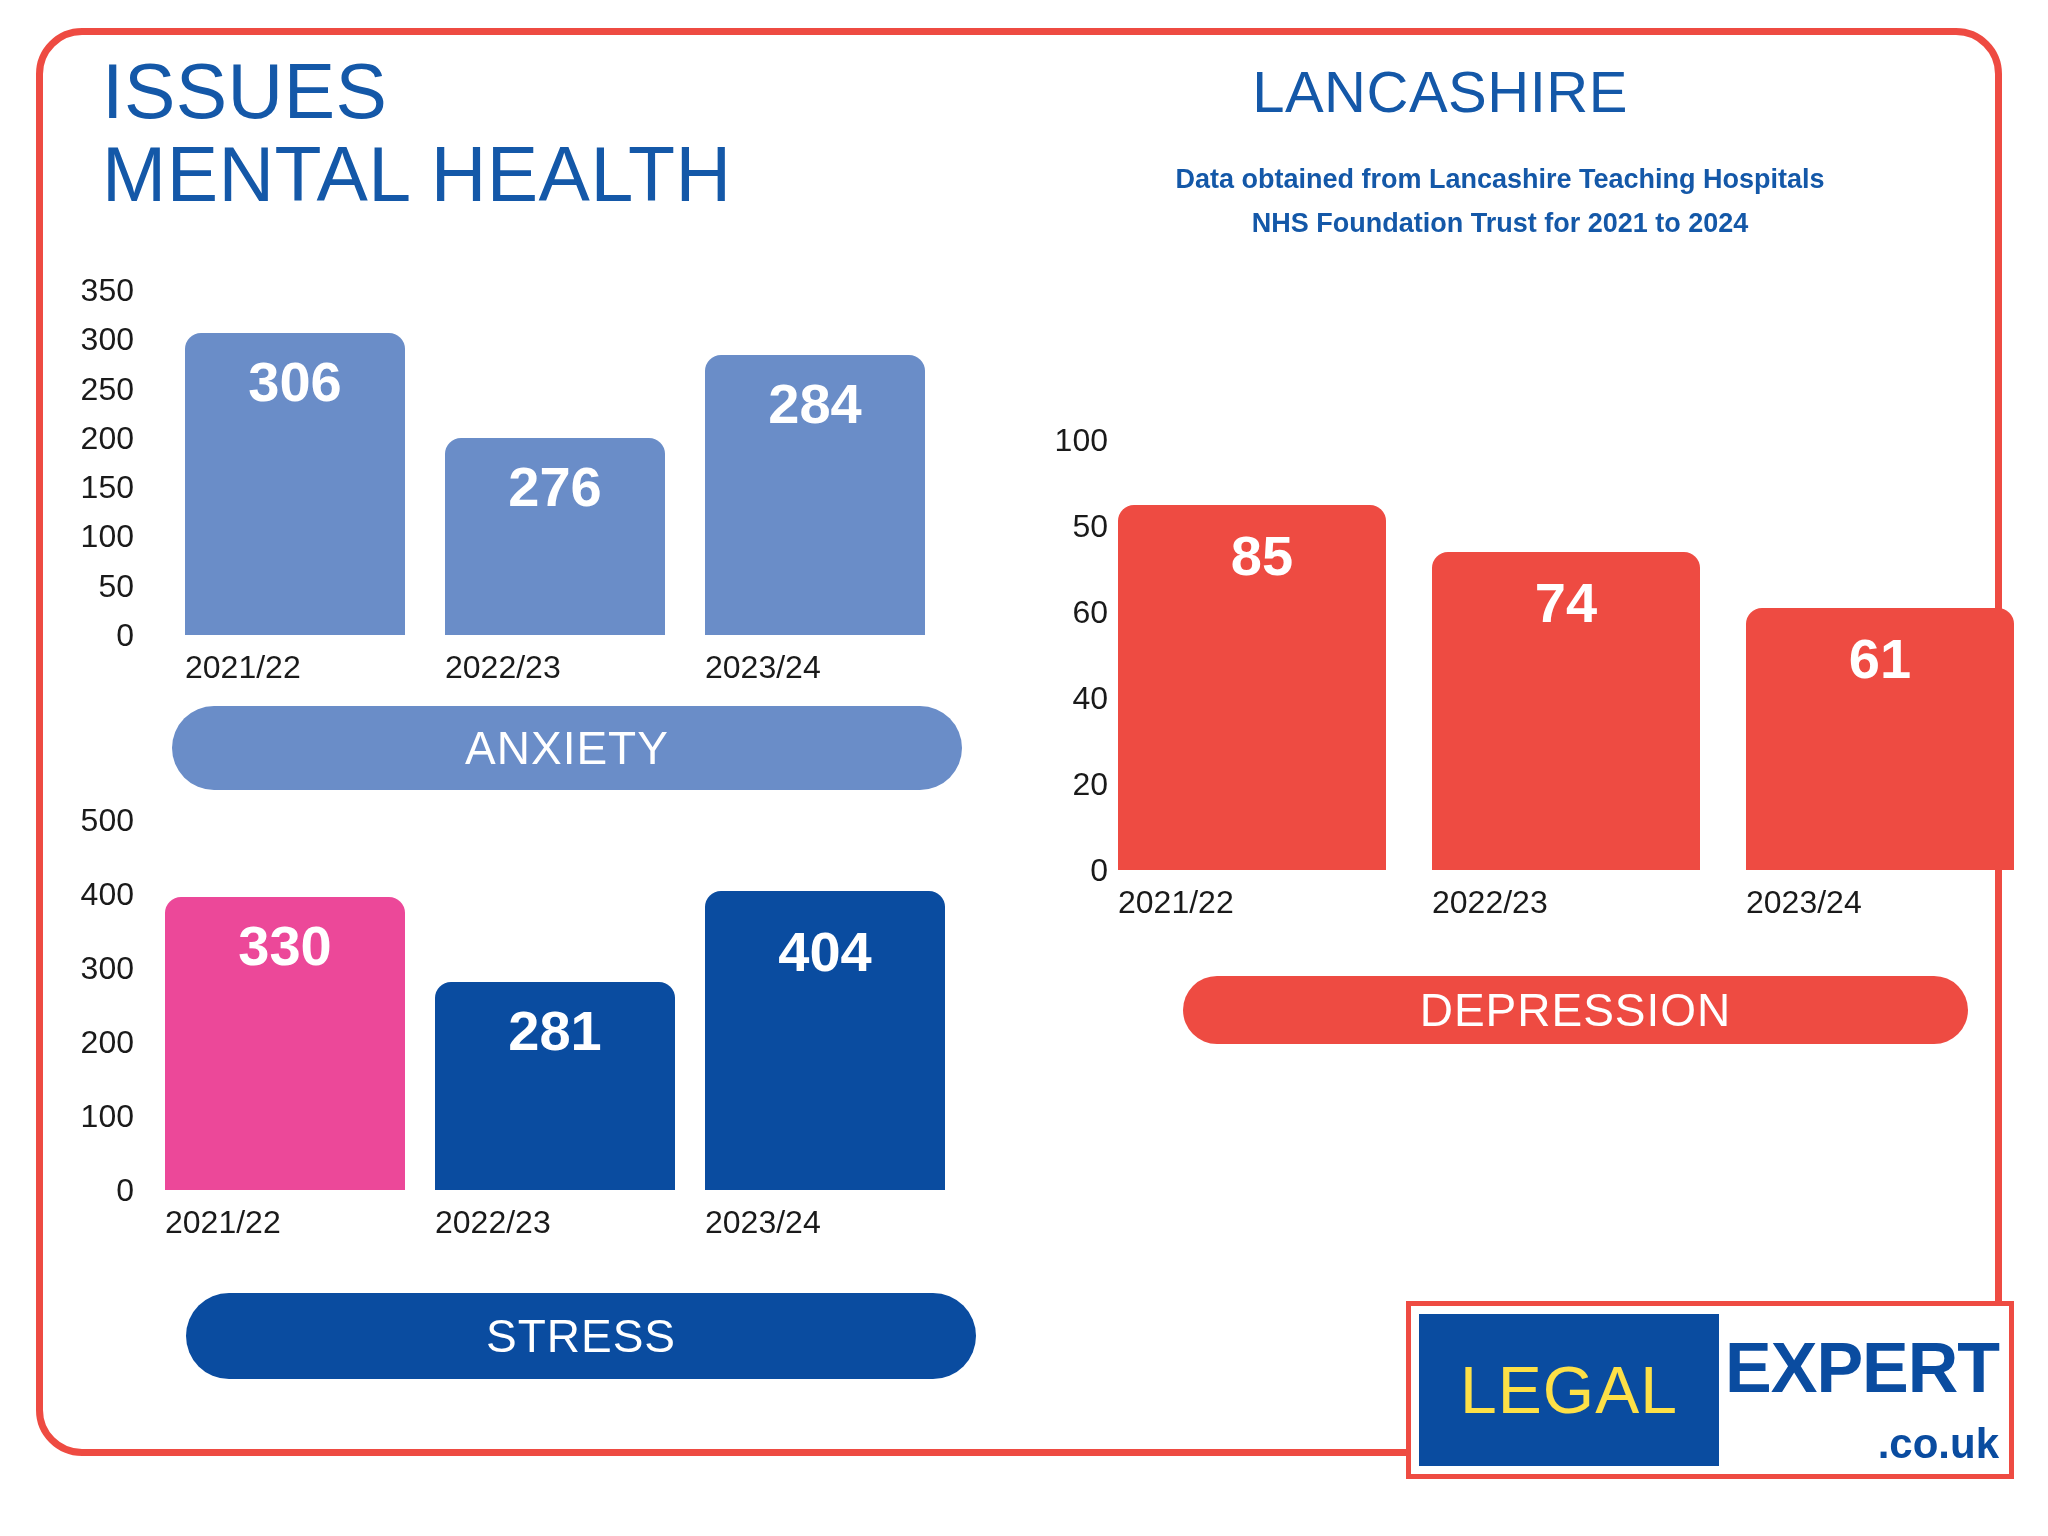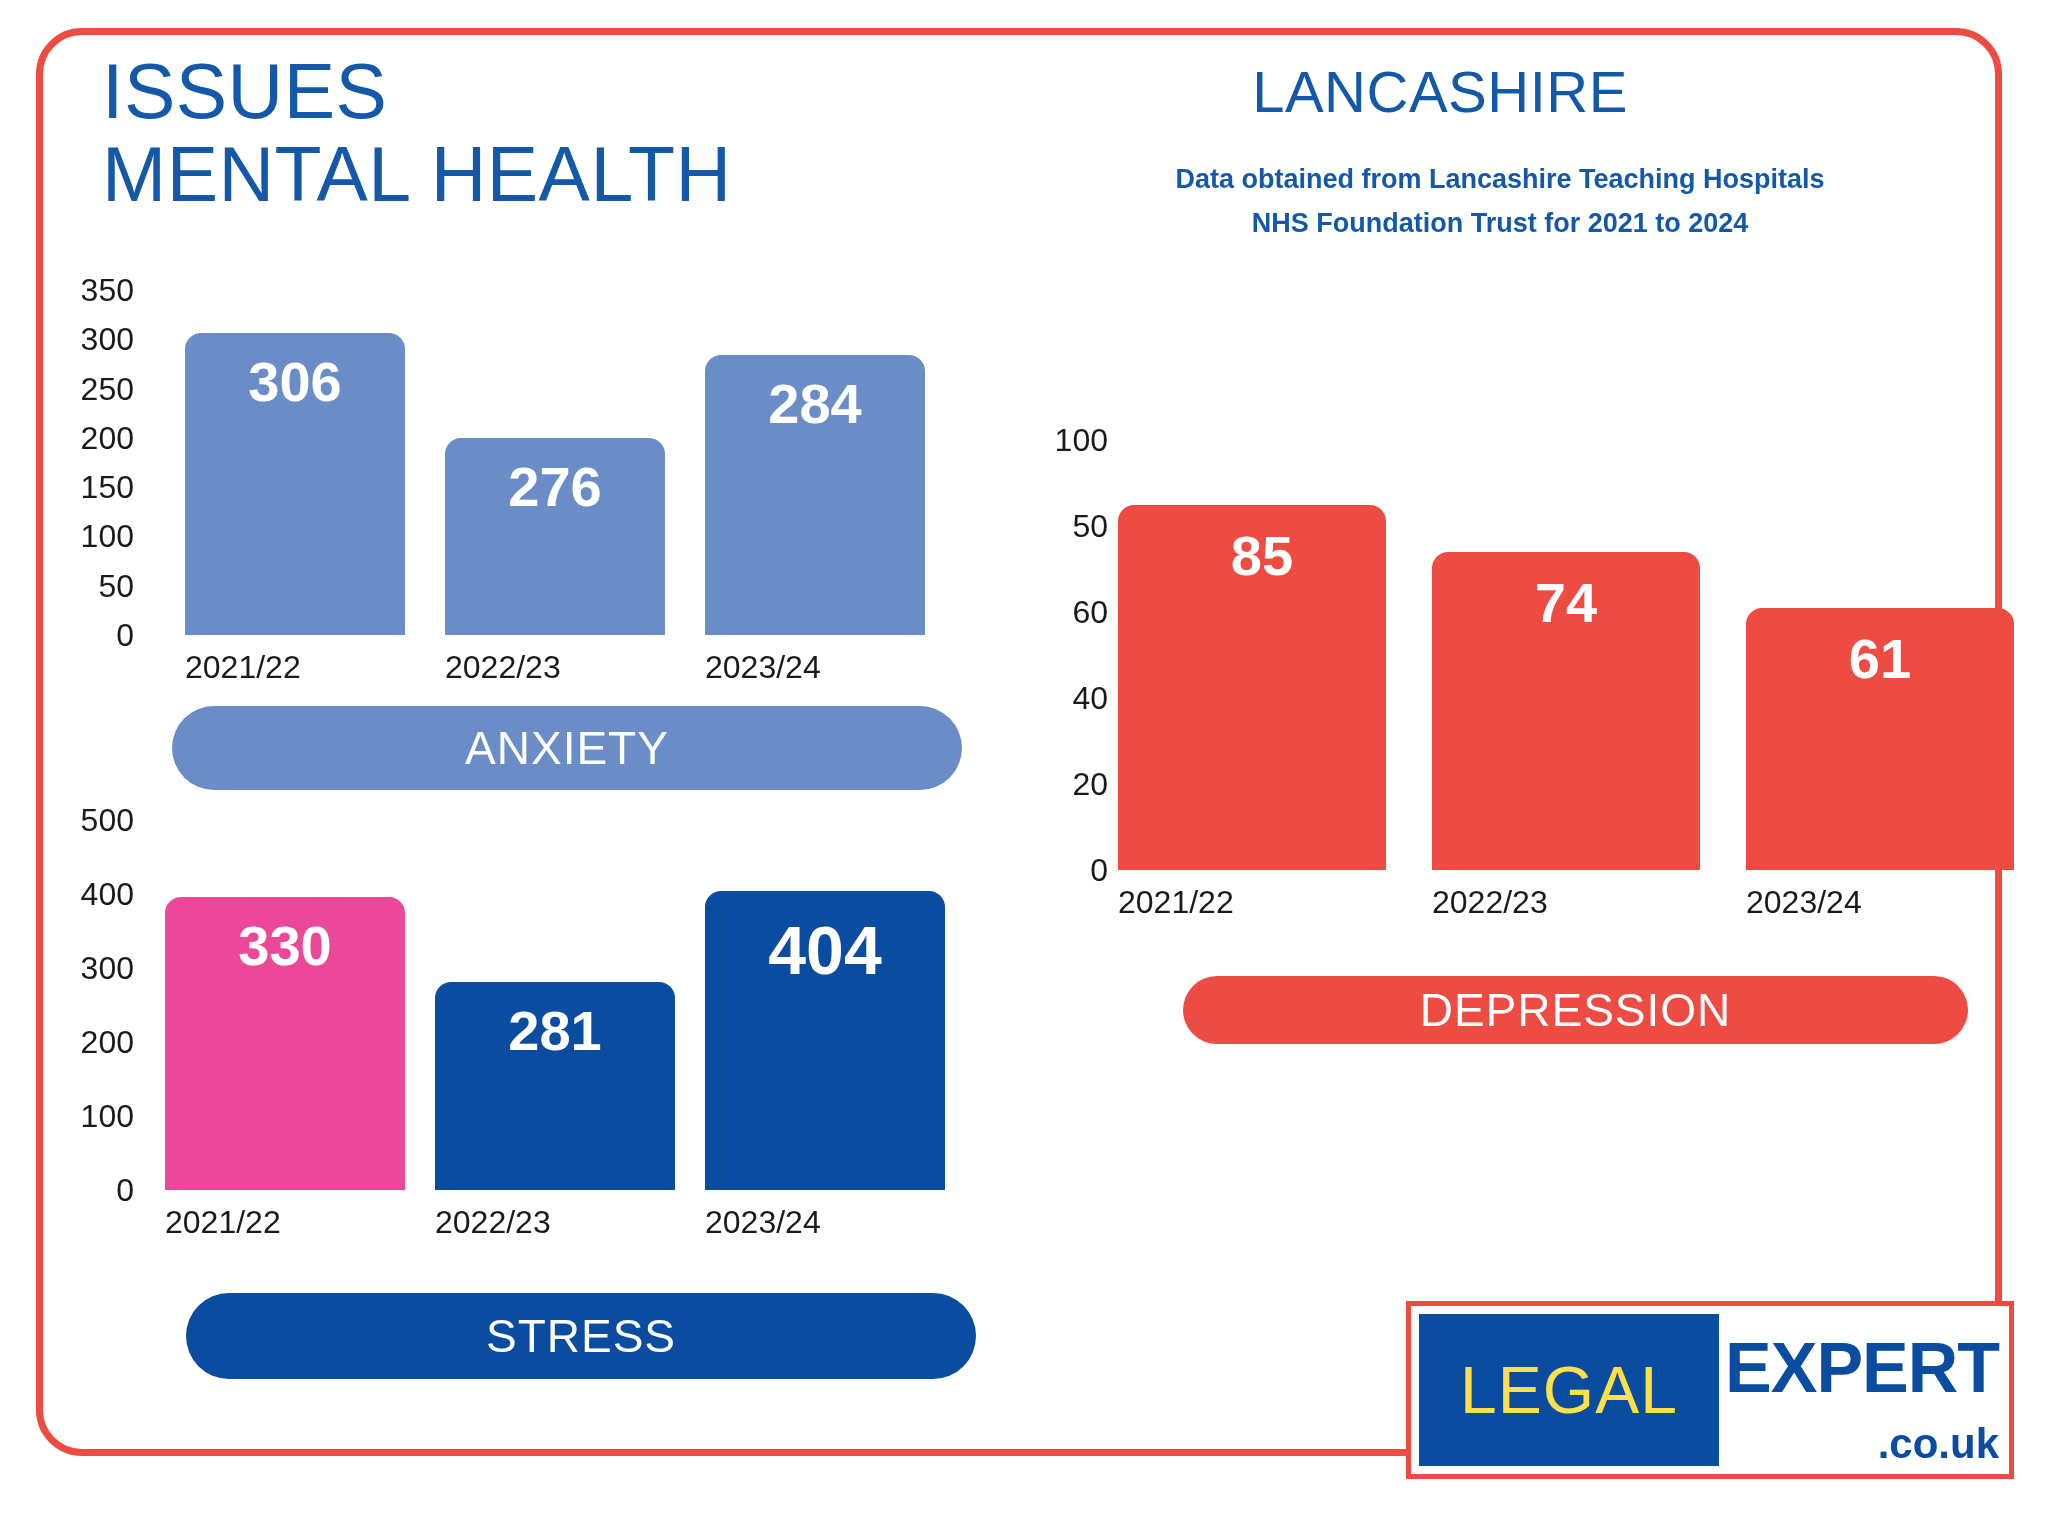--- a/index.html
+++ b/index.html
@@ -241,21 +241,21 @@
   <div class="plot">
       <div class="bar" style="left: 21px; width: 240px; height: 293px; background: #ec4899;">
         <div class="bar-value" style="font-size: 56px; top: 16px;">330</div>
       </div>
       <div class="xlabel" style="left: 21px; width: 240px; top: 384px;">2021/22</div>
       <div class="bar" style="left: 291px; width: 240px; height: 207.94px; background: rgb(10, 76, 160);">
         <div class="bar-value" style="font-size: 56px; top: 16px;">281</div>
       </div>
       <div class="xlabel" style="left: 291px; width: 240px; top: 384px;">2022/23</div>
       <div class="bar" style="left: 561px; width: 240px; height: 298.96px; background: rgb(10, 76, 160);">
-        <div class="bar-value" style="font-size: 68px; top: 20px;">404</div>
+        <div class="bar-value" style="font-size: 56px; top: 28px;">404</div>
       </div>
       <div class="xlabel" style="left: 561px; width: 240px; top: 384px;">2023/24</div>
     </div>
 </div>
 <div class="pill" id="pill-stress">STRESS</div>
 
 <div class="chart" id="chart-depression">
   <div class="ylabels">
       <div class="ytick" style="top: 0px;">100</div>
       <div class="ytick" style="top: 86px;">50</div>

